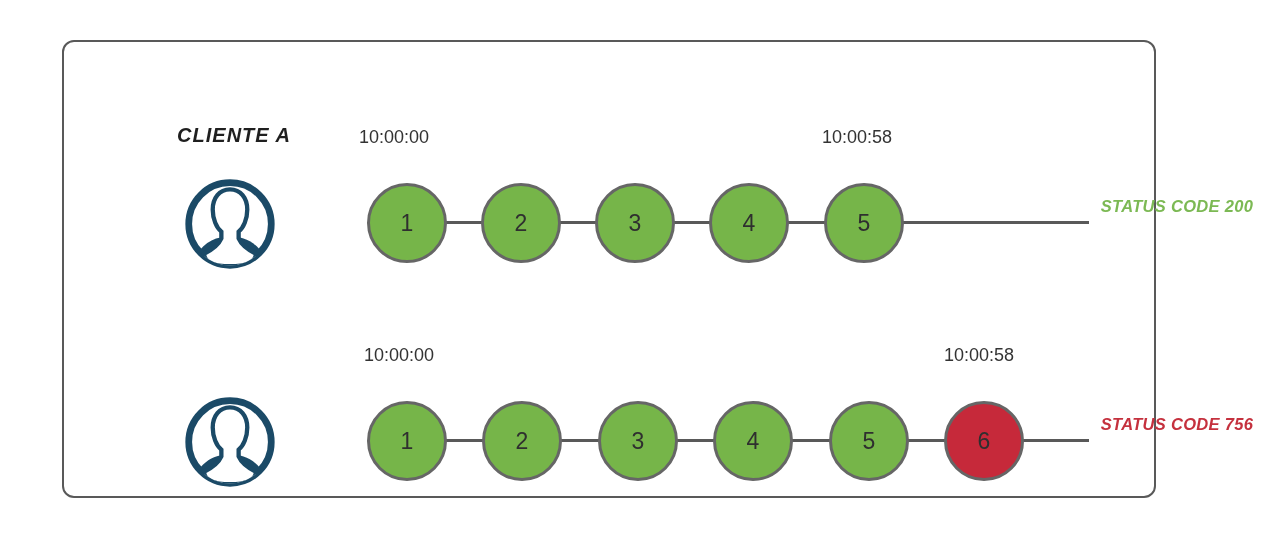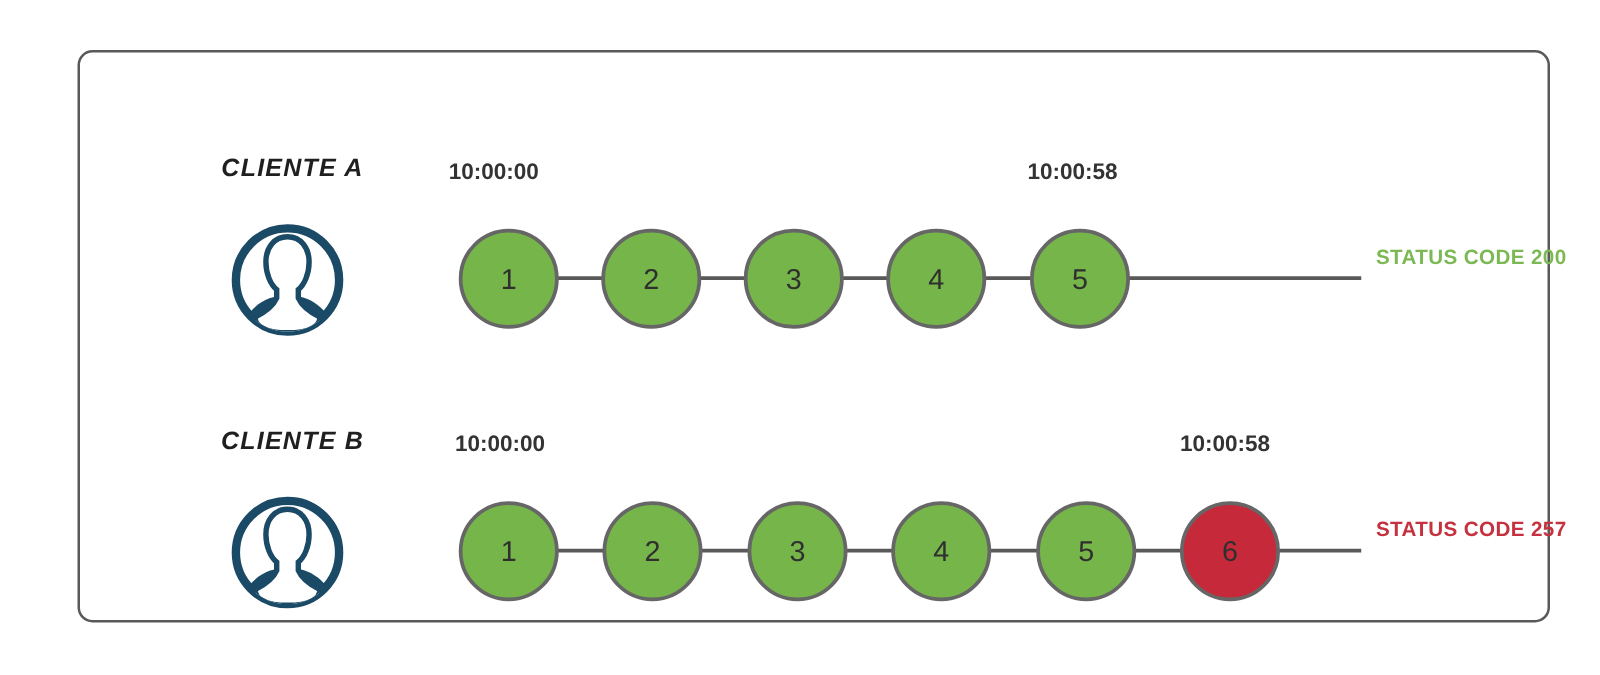--- a/index.html
+++ b/index.html
@@ -11,21 +11,21 @@
     width: 1280px;
     height: 540px;
     background: #ffffff;
     overflow: hidden;
   }
 
   .frame {
     position: absolute;
     left: 62px;
     top: 40px;
-    width: 1178px;
+    width: 1094px;
     height: 458px;
     border: 2.5px solid var(--frame-border, #595959);
     border-radius: 12px;
     background: #ffffff;
   }
 
   .row {
     position: absolute;
     left: 0;
     width: 1280px;
@@ -51,21 +51,21 @@
   .avatar {
     position: absolute;
     left: 118px;
     top: 52px;
   }
 
   .timestamp {
     position: absolute;
     top: 3px;
     font-size: 18px;
-    font-weight: bold;
+    font-weight: normal;
     color: #333333;
     white-space: nowrap;
   }
   .row-a .ts-start { left: 295px; }
   .row-a .ts-end   { left: 758px; }
   .row-b .ts-start { left: 300px; }
   .row-b .ts-end   { left: 880px; }
 
   .timeline-line {
     position: absolute;
@@ -111,20 +111,21 @@
     position: absolute;
     left: 1028px;
     top: 71px;
     width: 170px;
     text-align: center;
     font-size: 16.5px;
     font-weight: bold;
     line-height: 22px;
     letter-spacing: 0.3px;
     white-space: nowrap;
+    font-style: italic;
   }
   .status-ok    { color: var(--status-ok, #7cb954); }
   .status-error { color: var(--status-error, #c5313e); }
 </style>
 </head>
 <body>
 
 <svg width="0" height="0" style="position:absolute">
   <defs>
     <clipPath id="avclip">
@@ -157,21 +158,20 @@
       <div class="request-circle ok c3">3</div>
       <div class="request-circle ok c4">4</div>
       <div class="request-circle ok c5">5</div>
 
       <div class="status-block status-ok">
         <div>STATUS CODE 200</div>
       </div>
     </section>
 
     <section class="row row-b">
-      <div class="client-label">CLIENTE B</div>
 
       <svg class="avatar" viewBox="0 0 100 100" width="96" height="96">
         <circle cx="50" cy="50" r="43" fill="#ffffff" stroke="var(--avatar,#1b4a67)" stroke-width="7"></circle>
         <g clip-path="url(#avclip)">
           <path d="M6,100 C17,70 33,63 50,63 C67,63 83,70 94,100 Z" fill="var(--avatar,#1b4a67)"></path>
           <path d="M50,14 C39,14 32,23 32,35 C32,45 36,54 41,58 L41,65 C38,72 31,77 23,81 C23,89 32,94 50,94 C68,94 77,89 77,81 C69,77 62,72 59,65 L59,58 C64,54 68,45 68,35 C68,23 61,14 50,14 Z" fill="#ffffff" stroke="var(--avatar,#1b4a67)" stroke-width="4.5"></path>
         </g>
       </svg>
 
       <div class="timestamp ts-start">10:00:00</div>
@@ -180,18 +180,18 @@
       <div class="timeline-line"></div>
 
       <div class="request-circle ok c1">1</div>
       <div class="request-circle ok c2">2</div>
       <div class="request-circle ok c3">3</div>
       <div class="request-circle ok c4">4</div>
       <div class="request-circle ok c5">5</div>
       <div class="request-circle blocked c6">6</div>
 
       <div class="status-block status-error">
-        <div>STATUS CODE 257</div>
+        <div>STATUS CODE 756</div>
       </div>
     </section>
 
   </div>
 </div>
 
 </body></html>

